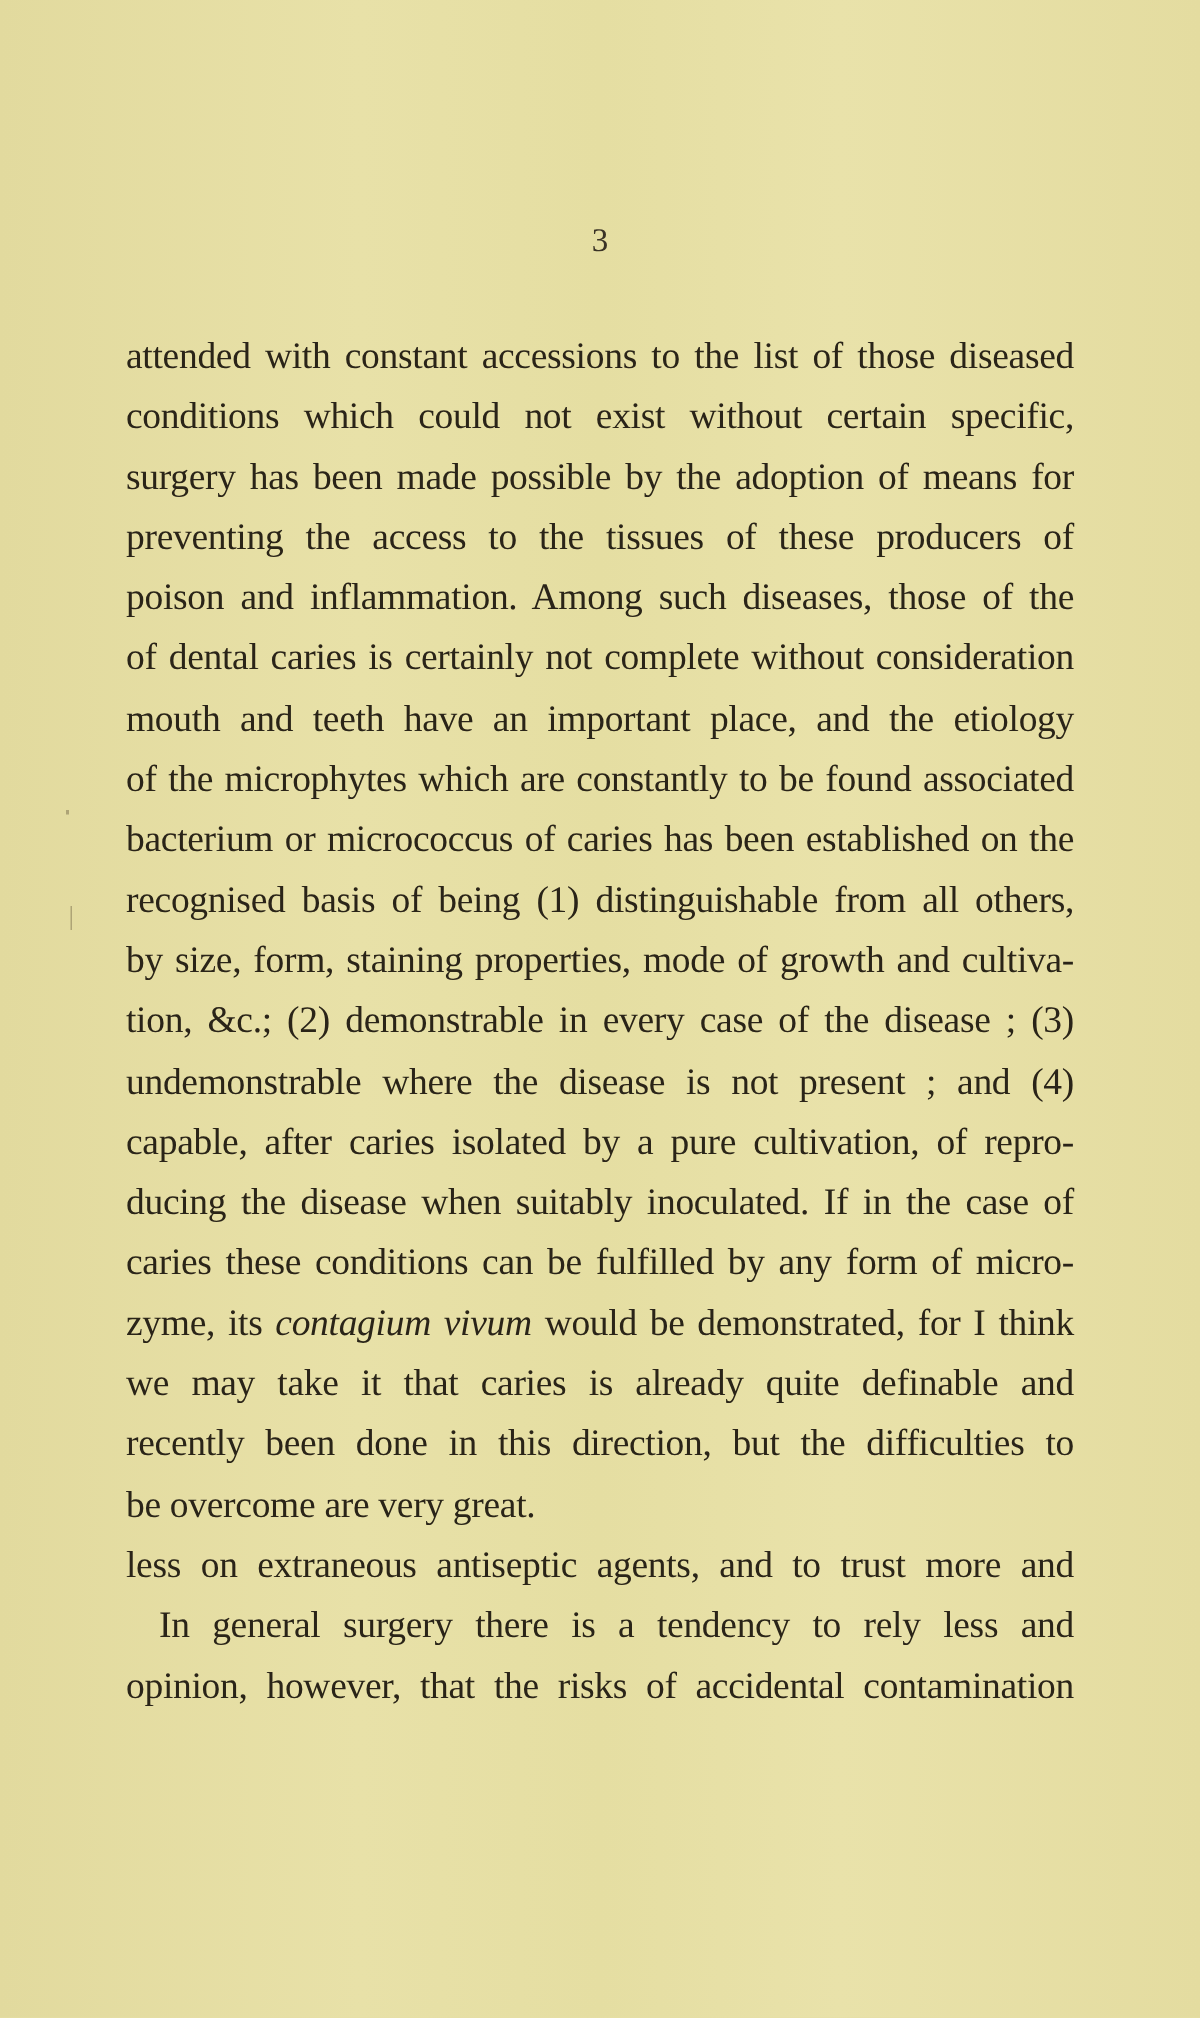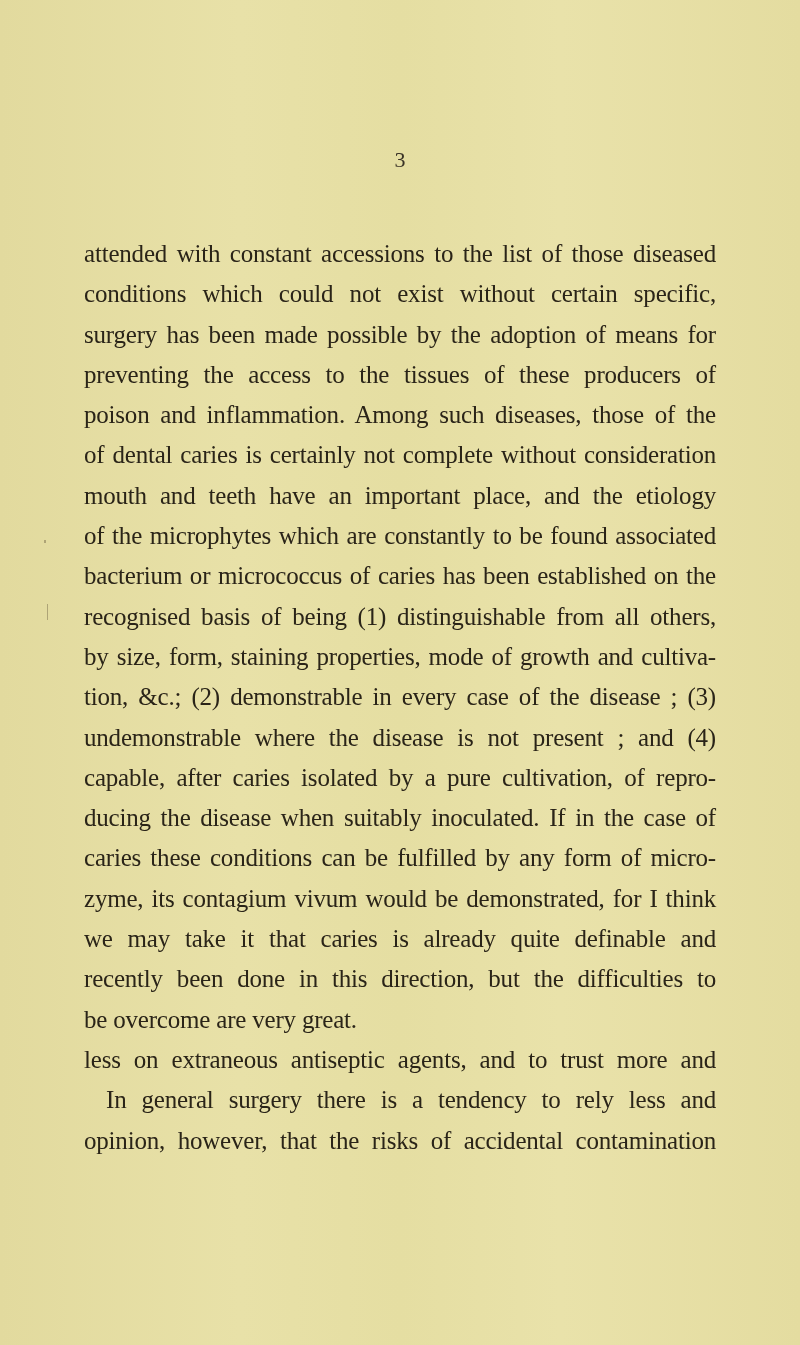--- a/index.html
+++ b/index.html
@@ -31,39 +31,39 @@
       text-align: center;
       font-size: 22px;
       line-height: 24px;
       color: #3a3326;
     }
     .text-block {
       position: absolute;
       left: 84px;
       top: 218px;
       width: 632px;
-      margin-top: 16px;
     }
     .line {
       display: block;
       height: 40.3px;
       line-height: 40.3px;
       font-size: 25px;
       white-space: nowrap;
       text-align: justify;
       text-align-last: justify;
       letter-spacing: -0.2px;
     }
     .line.last {
       text-align-last: left;
     }
     .line.indent {
       padding-left: 22px;
     }
     .italic {
+      font-style: italic;
     }
     .mark {
       position: absolute;
       background: #8a7f5a;
       opacity: 0.6;
     }
   </style>
 </head>
 <body>
 

